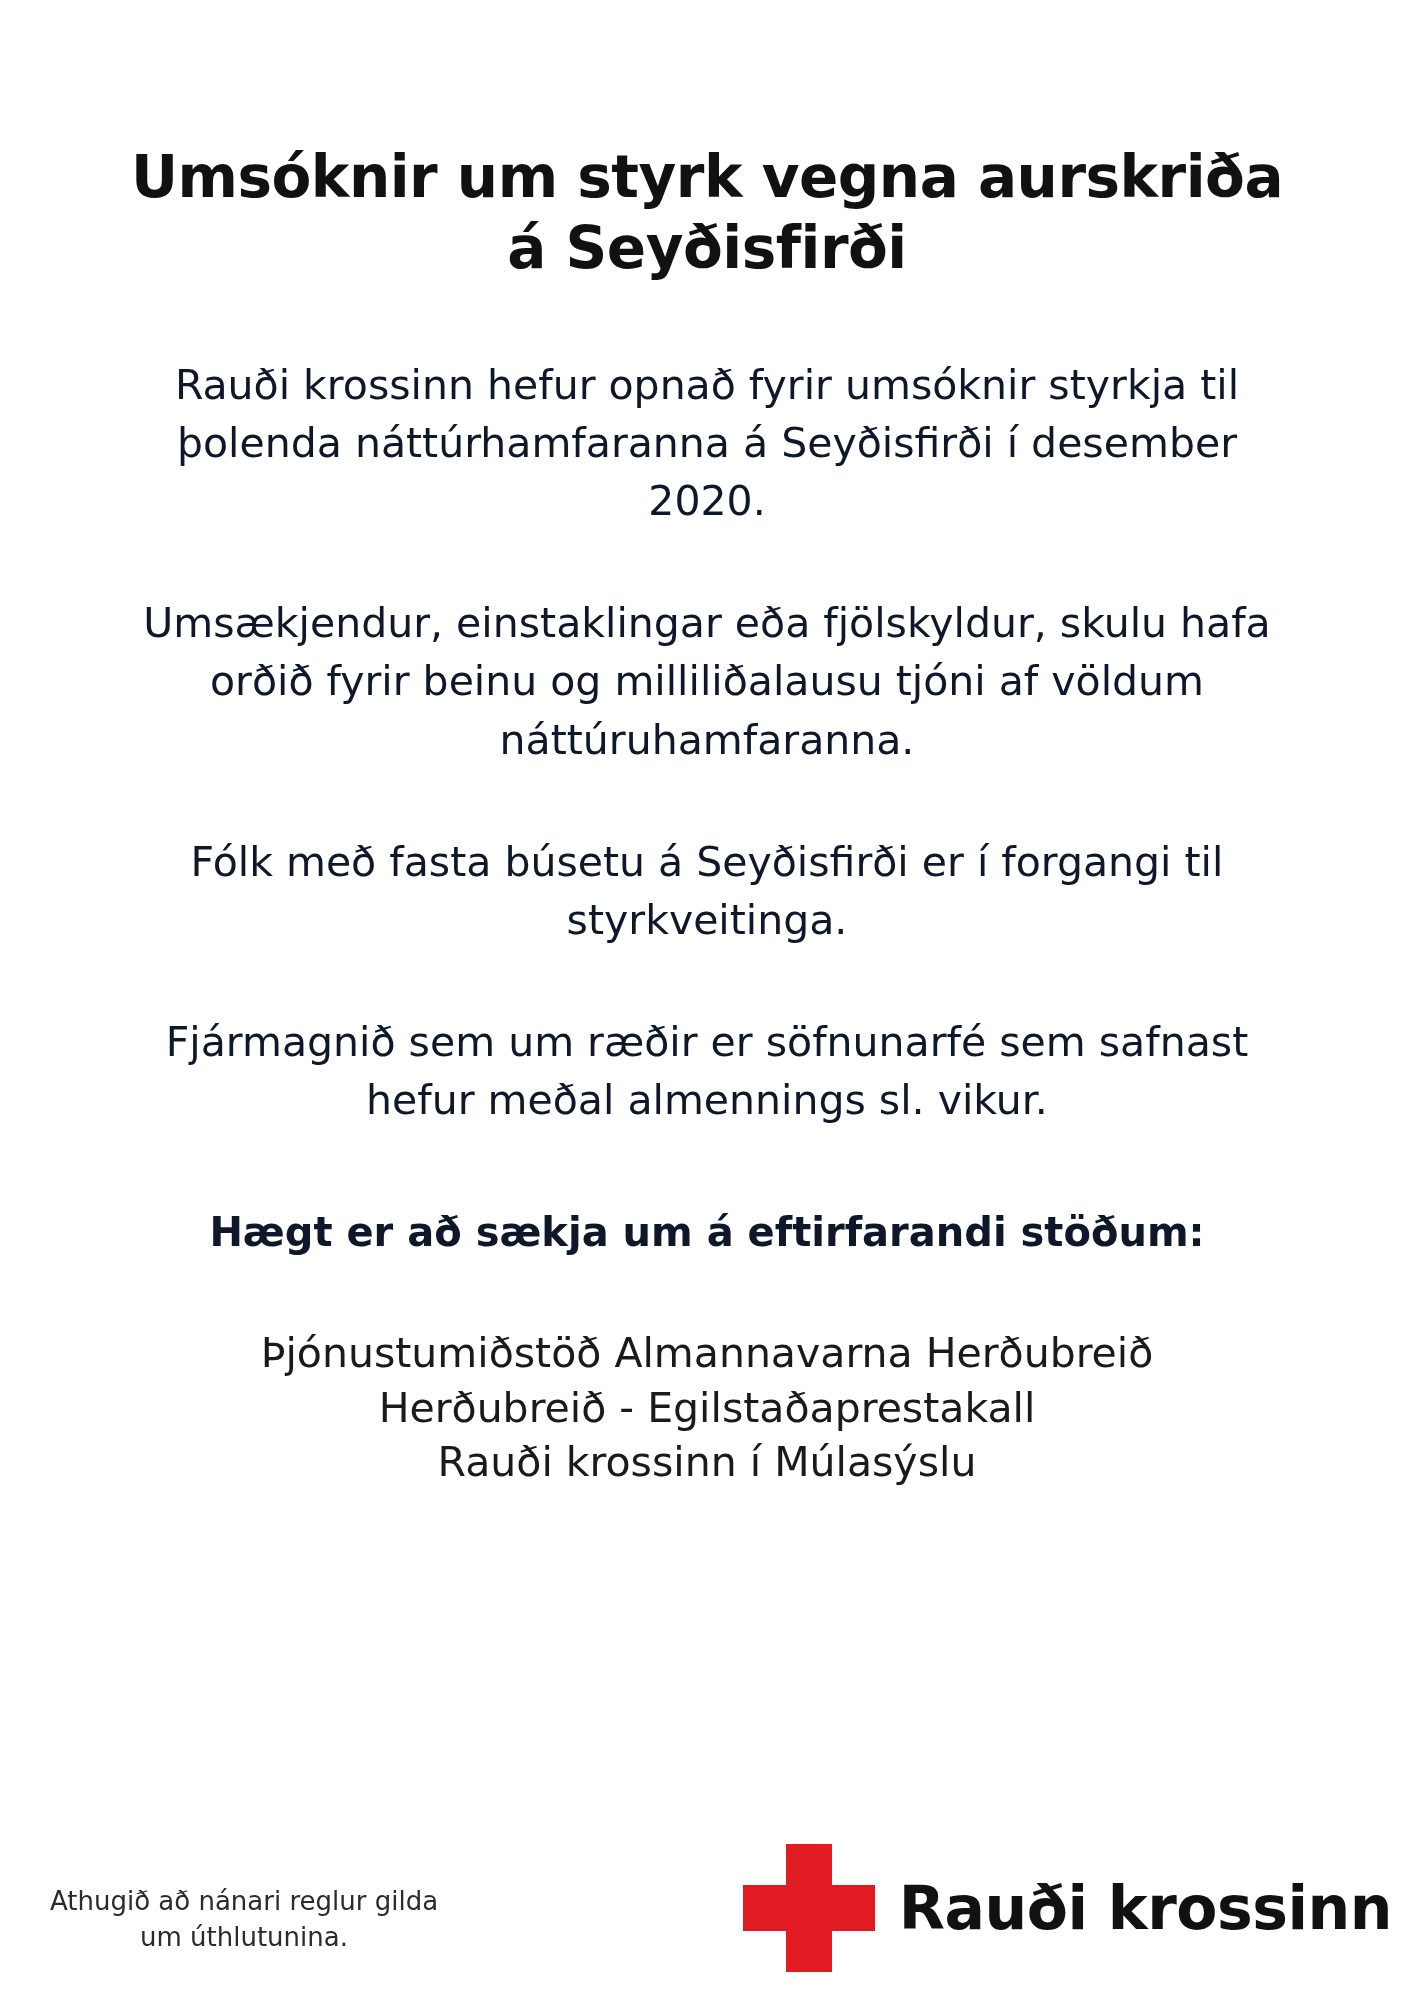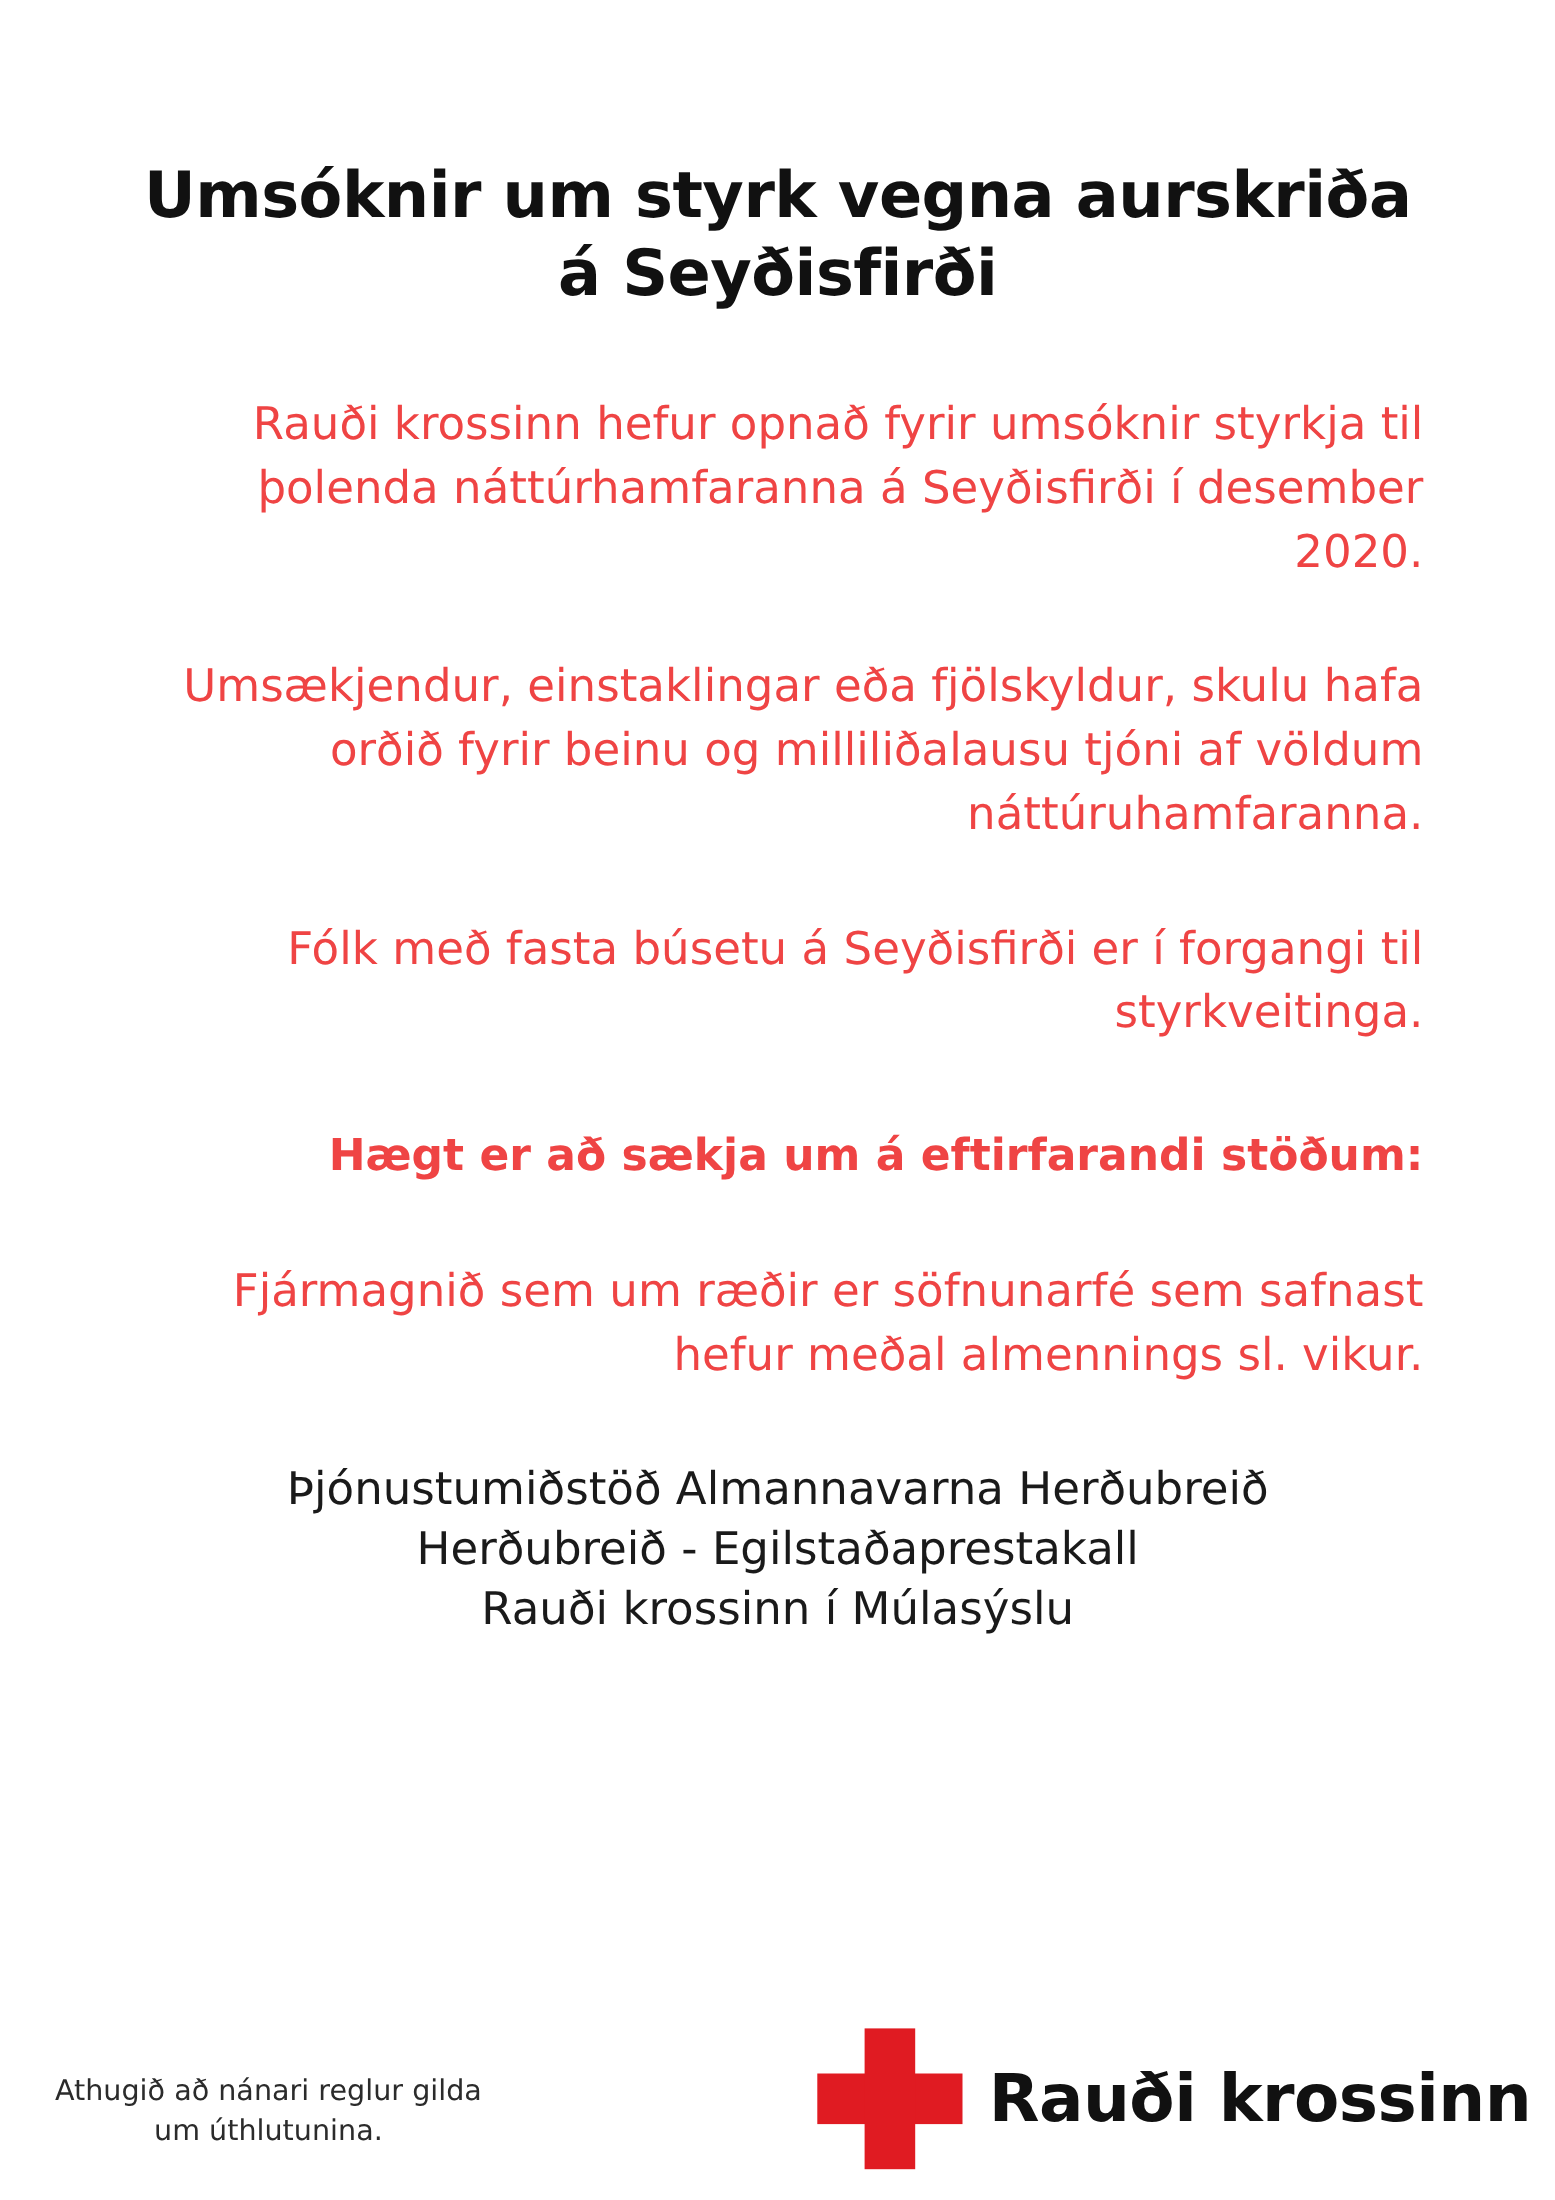--- a/index.html
+++ b/index.html
@@ -34,23 +34,22 @@
     color: #111111;
   }
   .body-block {
     padding: 0 120px;
     text-align: center;
   }
   .para {
     font-size: 41px;
     line-height: 1.42;
     font-weight: 400;
-    color: #ef4444;
+    color: #0f172a;
     margin: 0;
-    text-align: right;
   }
   .para.first {
     margin-top: 72px;
   }
   .para.spaced {
     margin-top: 64px;
   }
   .para.bold {
     font-weight: 700;
     margin-top: 74px;
@@ -119,22 +118,22 @@
 <body>
 
 <div class="poster">
 
   <h1 class="title">Umsóknir um styrk vegna aurskriða á Seyðisfirði</h1>
 
   <div class="body-block">
     <p class="para first">Rauði krossinn hefur opnað fyrir umsóknir styrkja til þolenda náttúrhamfaranna á Seyðisfirði í desember 2020.</p>
     <p class="para spaced">Umsækjendur, einstaklingar eða fjölskyldur, skulu hafa orðið fyrir beinu og milliliðalausu tjóni af völdum náttúruhamfaranna.</p>
     <p class="para spaced">Fólk með fasta búsetu á Seyðisfirði er í forgangi til styrkveitinga.</p>
+    <p class="para spaced">Fjármagnið sem um ræðir er söfnunarfé sem safnast hefur meðal almennings sl. vikur.</p>
     <p class="para bold">Hægt er að sækja um á eftirfarandi stöðum:</p>
-    <p class="para spaced">Fjármagnið sem um ræðir er söfnunarfé sem safnast hefur meðal almennings sl. vikur.</p>
 
     <ul class="venue-list">
       <li>Þjónustumiðstöð Almannavarna Herðubreið</li>
       <li>Herðubreið - Egilstaðaprestakall</li>
       <li>Rauði krossinn í Múlasýslu</li>
     </ul>
   </div>
 
   <div class="footnote">Athugið að nánari reglur gilda um úthlutunina.</div>
 

